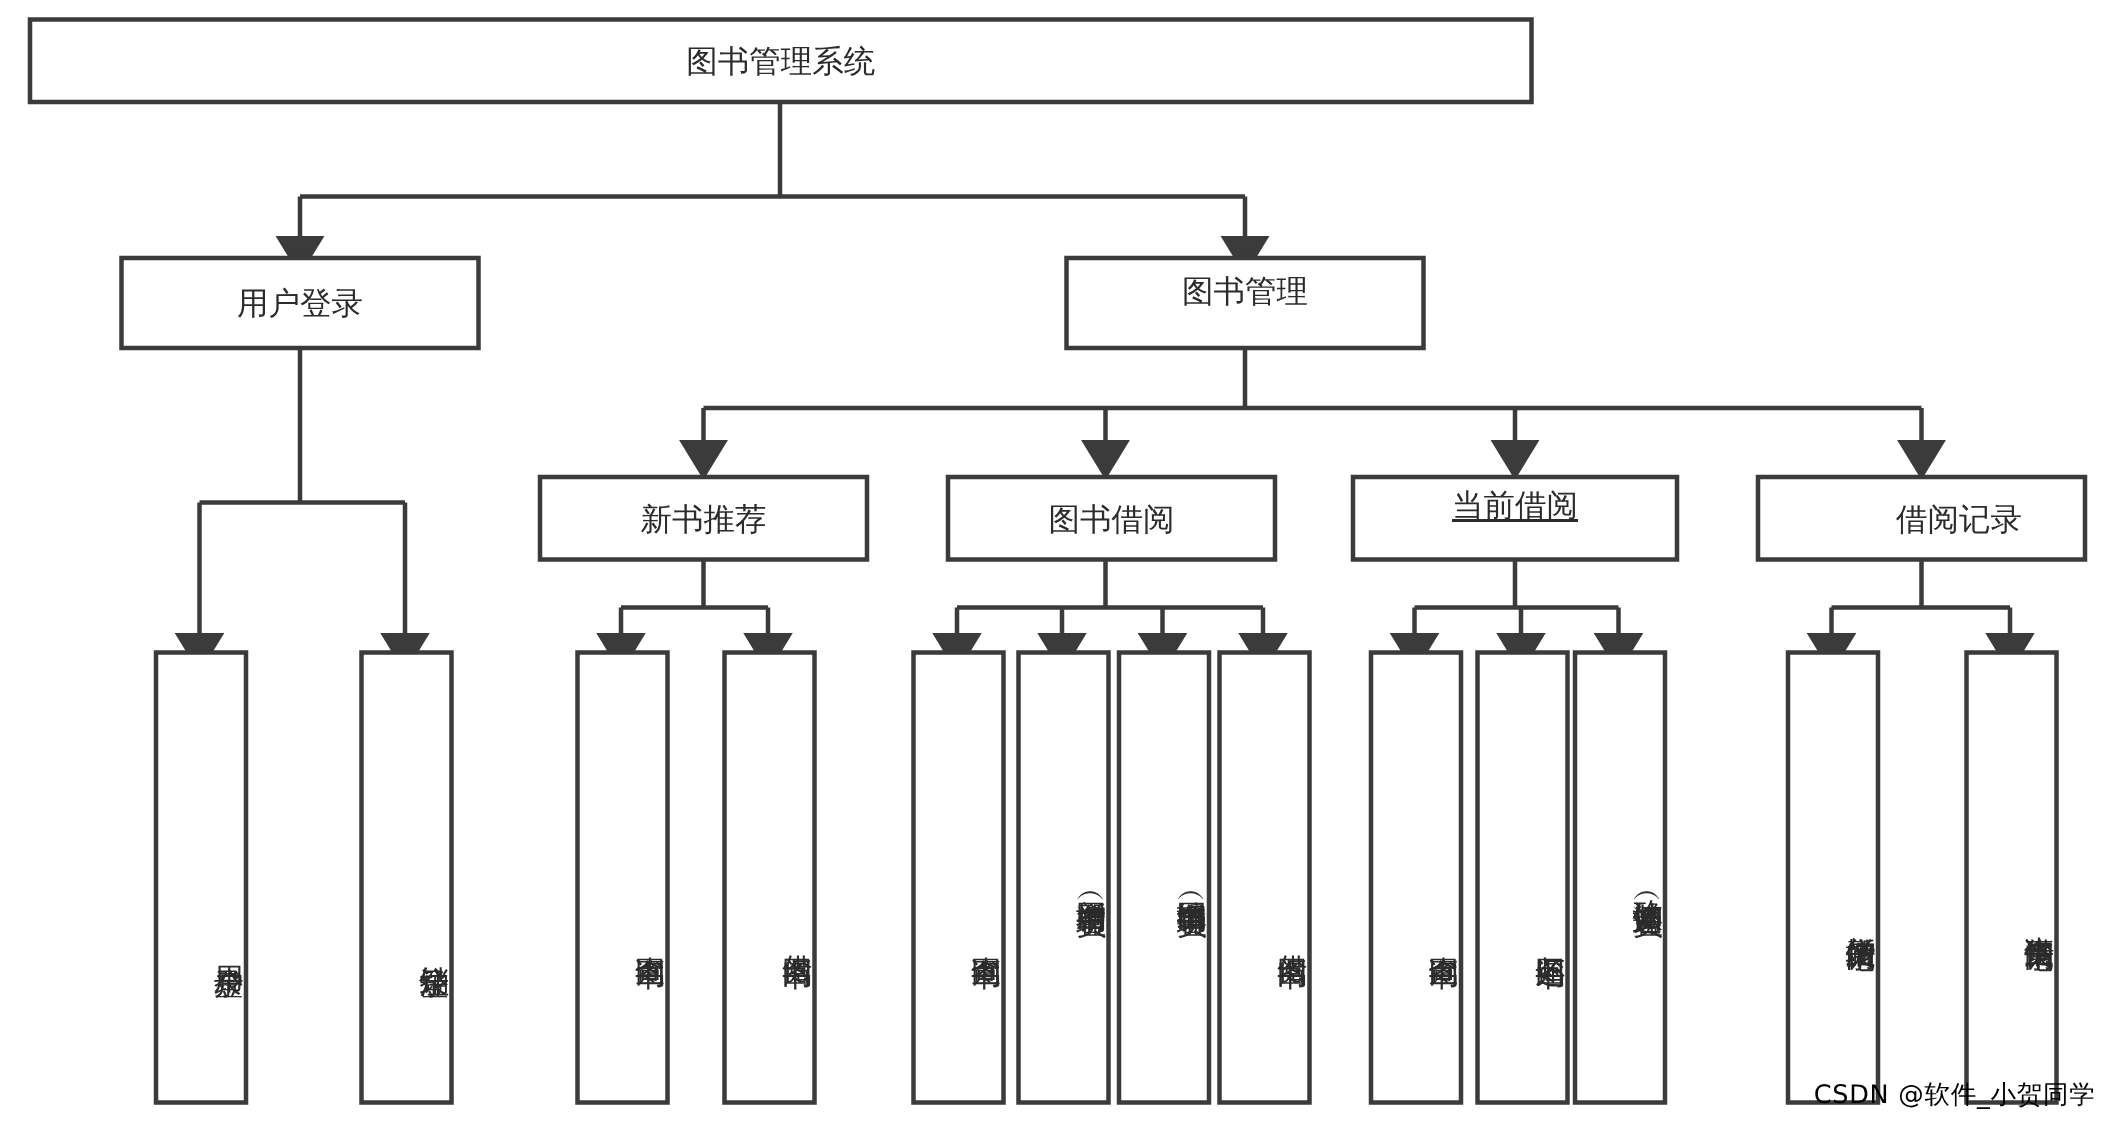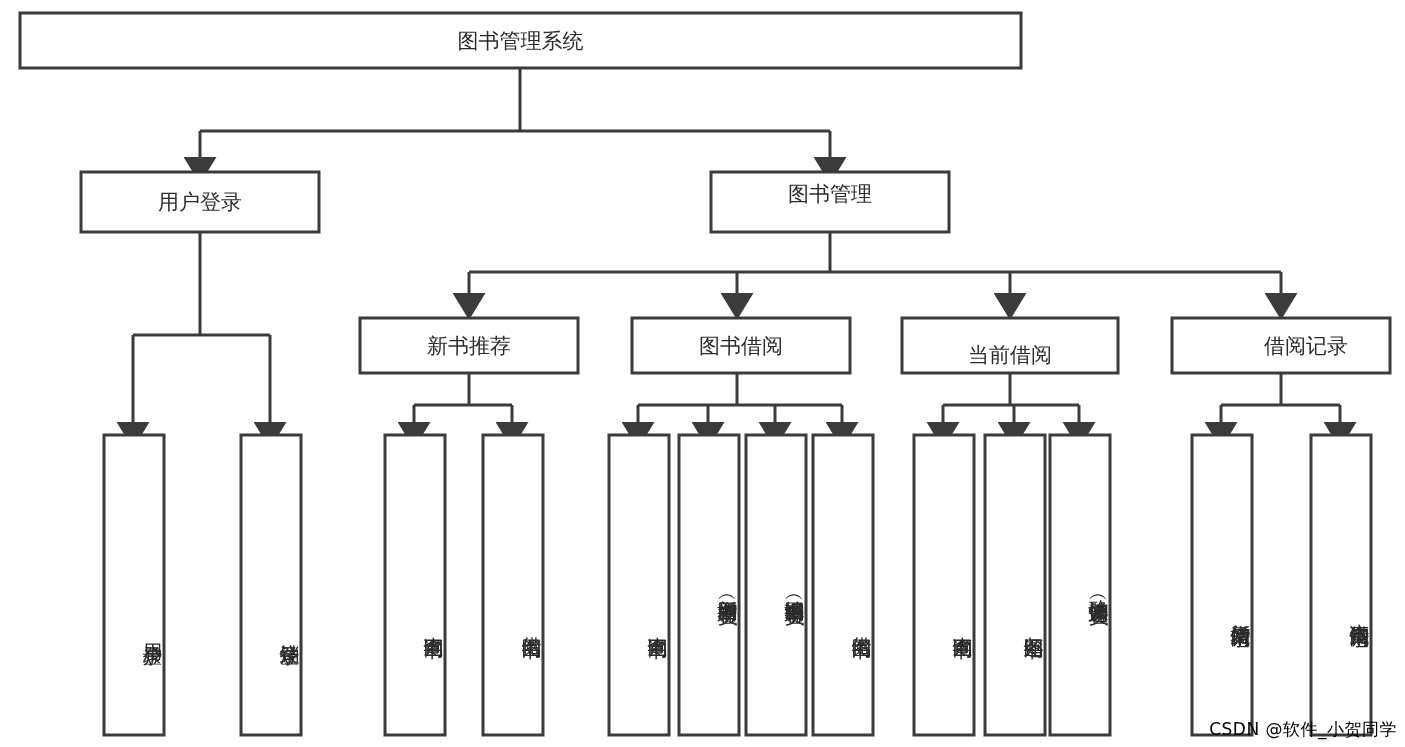--- a/index.html
+++ b/index.html
@@ -128,21 +128,21 @@
     <rect class="node-box" x="1311" y="435" width="60" height="300"></rect>
   </svg>
 
   <div class="hbox-text" style="left:20px;top:13px;width:1001px;height:55px;">图书管理系统</div>
 
   <div class="hbox-text" style="left:81px;top:172px;width:238px;height:60px;">用户登录</div>
   <div class="hbox-text" style="left:711px;top:156px;width:238px;height:76px;">图书管理</div>
 
   <div class="hbox-text" style="left:360px;top:318px;width:218px;height:55px;text-align:right;">新书推荐</div>
   <div class="hbox-text" style="left:632px;top:318px;width:218px;height:55px;">图书借阅</div>
-  <div class="hbox-text" style="left:902px;top:330px;width:216px;height:49px;">当前借阅</div>
+  <div class="hbox-text" style="left:902px;top:312px;width:216px;height:49px;text-decoration:underline;">当前借阅</div>
   <div class="hbox-text" style="left:1172px;top:318px;width:218px;height:55px;padding-left:25px;">借阅记录</div>
 
   <div class="vbox-text" style="left:104px;top:530px;width:60px;height:200px;">用户登录</div>
   <div class="vbox-text" style="left:241px;top:530px;width:60px;height:200px;">注销登录</div>
 
   <div class="vbox-text" style="left:385px;top:515px;width:60px;height:215px;">查询图书</div>
   <div class="vbox-text" style="left:483px;top:515px;width:60px;height:215px;">借阅图书</div>
 
   <div class="vbox-text" style="left:609px;top:515px;width:60px;height:215px;">查询图书</div>
   <div class="vbox-text" style="left:679px;top:443px;width:60px;height:290px;">新增图书（管理员）</div>

